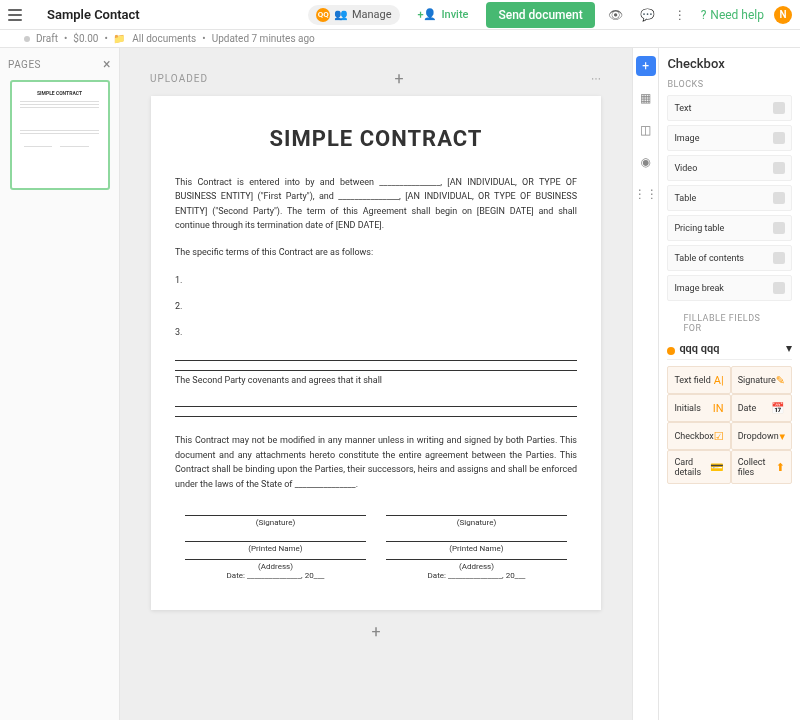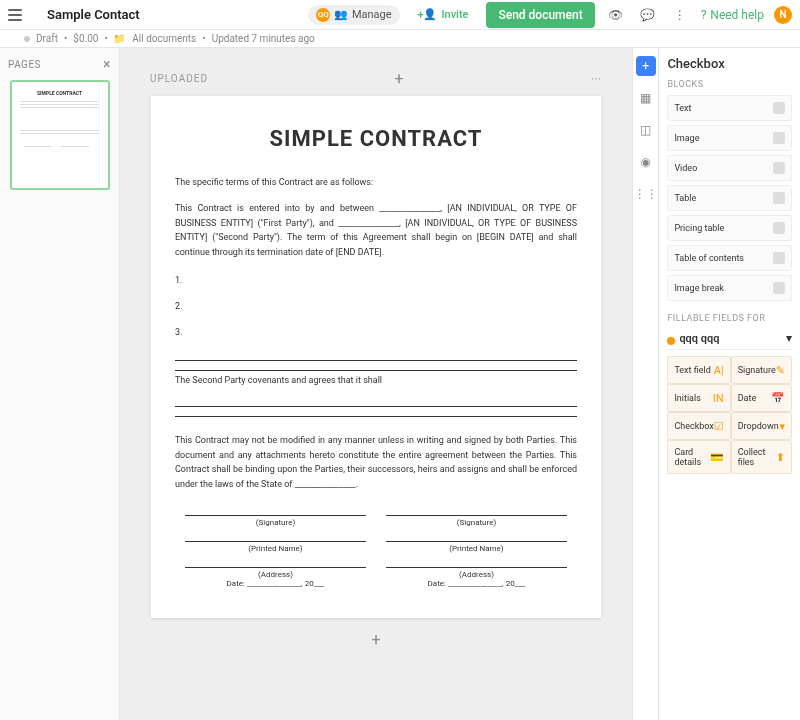--- a/index.html
+++ b/index.html
@@ -41,21 +41,21 @@
 .right-panel{width:168px;background:#fff;border-left:1px solid #e5e5e5;display:flex}
 .right-icons{width:32px;border-right:1px solid #e5e5e5;display:flex;flex-direction:column;align-items:center;padding-top:8px;gap:12px}
 .ricon{width:20px;height:20px;display:flex;align-items:center;justify-content:center;cursor:pointer;color:#888;border-radius:4px}
 .ricon.active{background:#3b82f6;color:#fff}
 .content-panel{flex:1;padding:8px}
 .content-title{font-size:13px;font-weight:500;margin-bottom:8px}
 .section-label{font-size:9px;color:#999;letter-spacing:0.5px;margin-bottom:6px;margin-top:8px}
 .block-grid{display:grid;grid-template-columns:1fr;gap:4px}
 .block{background:#fafafa;border:1px solid #eee;padding:6px 6px;font-size:9px;display:flex;align-items:center;justify-content:space-between;cursor:pointer;border-radius:2px;min-height:26px}
 .block-icon{width:12px;height:12px;background:#ddd;border-radius:2px}
-.fillable-label{font-size:9px;color:#999;letter-spacing:0.5px;margin:12px 0 4px}
+.fillable-label{font-size:9px;color:#999;letter-spacing:0.5px;margin:12px 16px 4px}
 .user-select{display:flex;align-items:flex-end;gap:4px;padding:4px 0;border-bottom:1px solid #eee;margin-bottom:6px;cursor:pointer}
 .user-dot{width:8px;height:8px;border-radius:4px;background:#ff9800}
 .user-name{font-size:11px;font-weight:600;flex:1}
 .field-grid{display:grid;grid-template-columns:1fr 1fr;gap:0}
 .field{background:#fdf6ef;border:1px solid #f0e0d0;padding:6px;font-size:9px;display:flex;align-items:center;justify-content:space-between;cursor:pointer;border-radius:2px;min-height:28px}
 .field-icon{color:#ff9800;font-size:11px}
 .para-line{border-bottom:1px solid #333;height:8px;margin:2px 0}
 .add-bottom{text-align:center;margin-top:12px;color:#888;font-size:16px;cursor:pointer}
 </style>
 </head>
@@ -127,22 +127,22 @@
   </div>
 
   <div class="canvas">
     <div class="canvas-header">
       <span>UPLOADED</span>
       <span class="add-btn">+</span>
       <span style="cursor:pointer">⋯</span>
     </div>
     <div class="doc">
       <h1>SIMPLE CONTRACT</h1>
+      <p>This Contract is entered into by and between _______________, [AN INDIVIDUAL, OR TYPE OF BUSINESS ENTITY] ("First Party"), and _______________, [AN INDIVIDUAL, OR TYPE OF BUSINESS ENTITY] ("Second Party").   The term of this Agreement shall begin on [BEGIN DATE] and shall continue through its termination date of [END DATE].</p>
       <p>The specific terms of this Contract are as follows:</p>
-      <p>This Contract is entered into by and between _______________, [AN INDIVIDUAL, OR TYPE OF BUSINESS ENTITY] ("First Party"), and _______________, [AN INDIVIDUAL, OR TYPE OF BUSINESS ENTITY] ("Second Party").   The term of this Agreement shall begin on [BEGIN DATE] and shall continue through its termination date of [END DATE].</p>
       <div class="num">1.</div>
       <div class="num">2.</div>
       <div class="num">3.</div>
       <div class="para-line"></div>
         <div class="para-line"></div>
       <p><span>The Second Party covenants and agrees that it shall</span></p>
       <div class="para-line"></div>
         <div class="para-line"></div>
       <p style="margin-top:16px">This Contract may not be modified in any manner unless in writing and signed by both Parties. This document and any attachments hereto constitute the entire agreement between the Parties.  This Contract shall be binding upon the Parties, their successors, heirs and assigns and shall be enforced under the laws of the State of _______________.</p>
       <div class="sig-row" style="margin-top:24px">
@@ -158,21 +158,21 @@
       <div class="sig-row" style="margin-top:14px">
         <div class="sig-col">
             <div class="sig-line"></div>
             <div class="sig-label">(Printed Name)</div>
           </div>
         <div class="sig-col">
             <div class="sig-line"></div>
             <div class="sig-label">(Printed Name)</div>
           </div>
       </div>
-      <div class="sig-row" style="margin-top:14px">
+      <div class="sig-row" style="margin-top:6px">
         <div class="sig-col">
             <div class="sig-line"></div>
             <div class="sig-label">(Address)</div>
           </div>
         <div class="sig-col">
             <div class="sig-line"></div>
             <div class="sig-label">(Address)</div>
           </div>
       </div>
       <div class="date-row">

